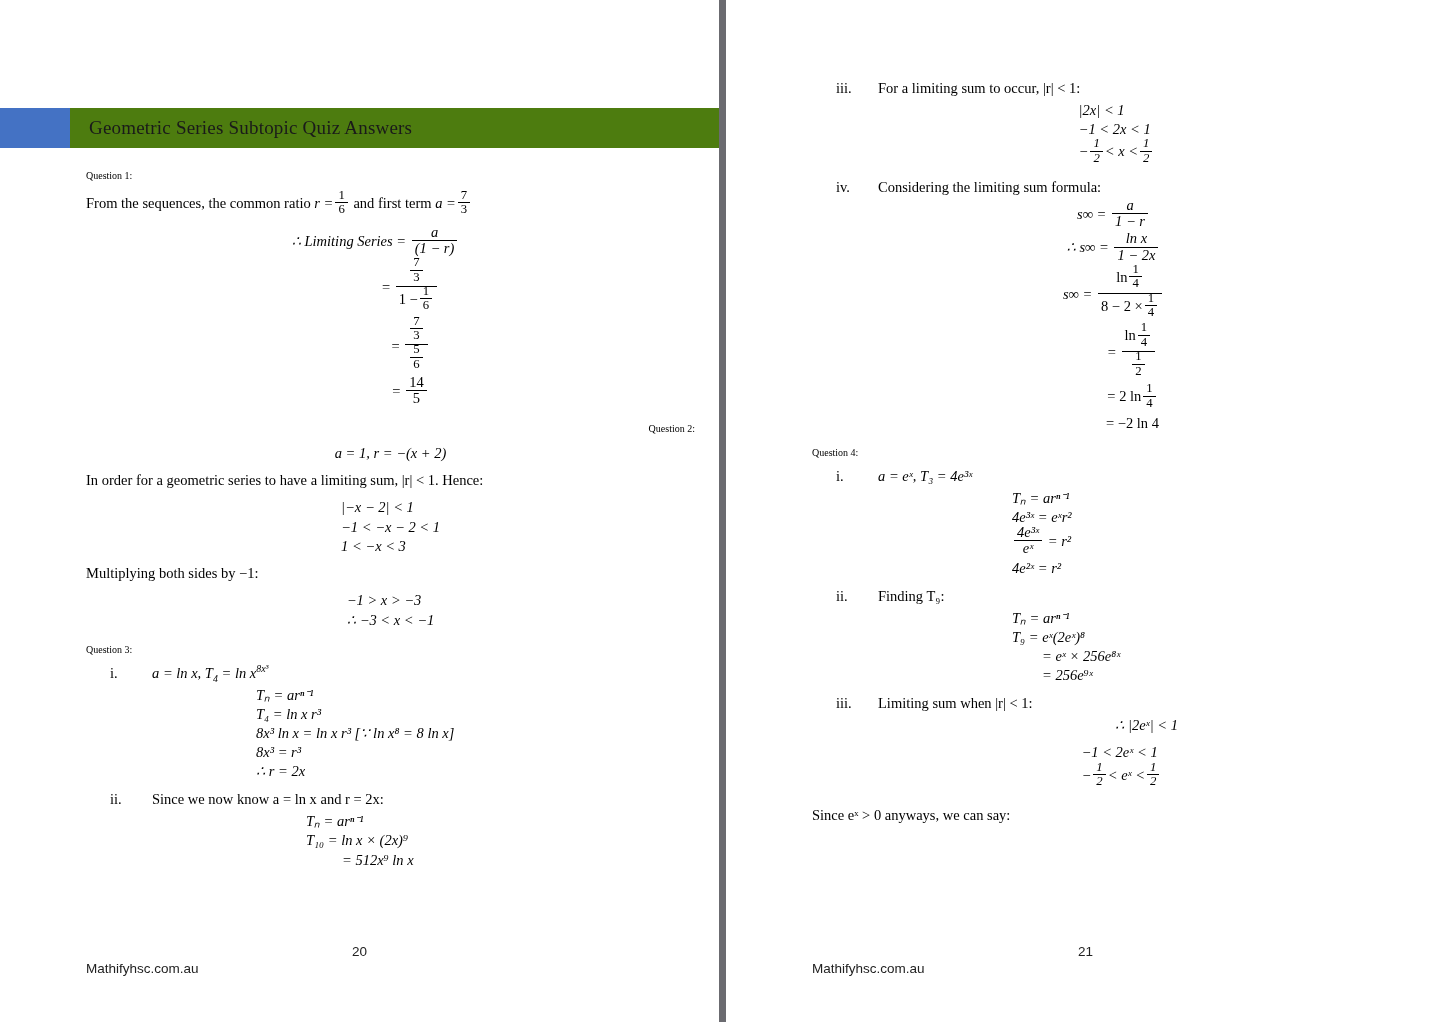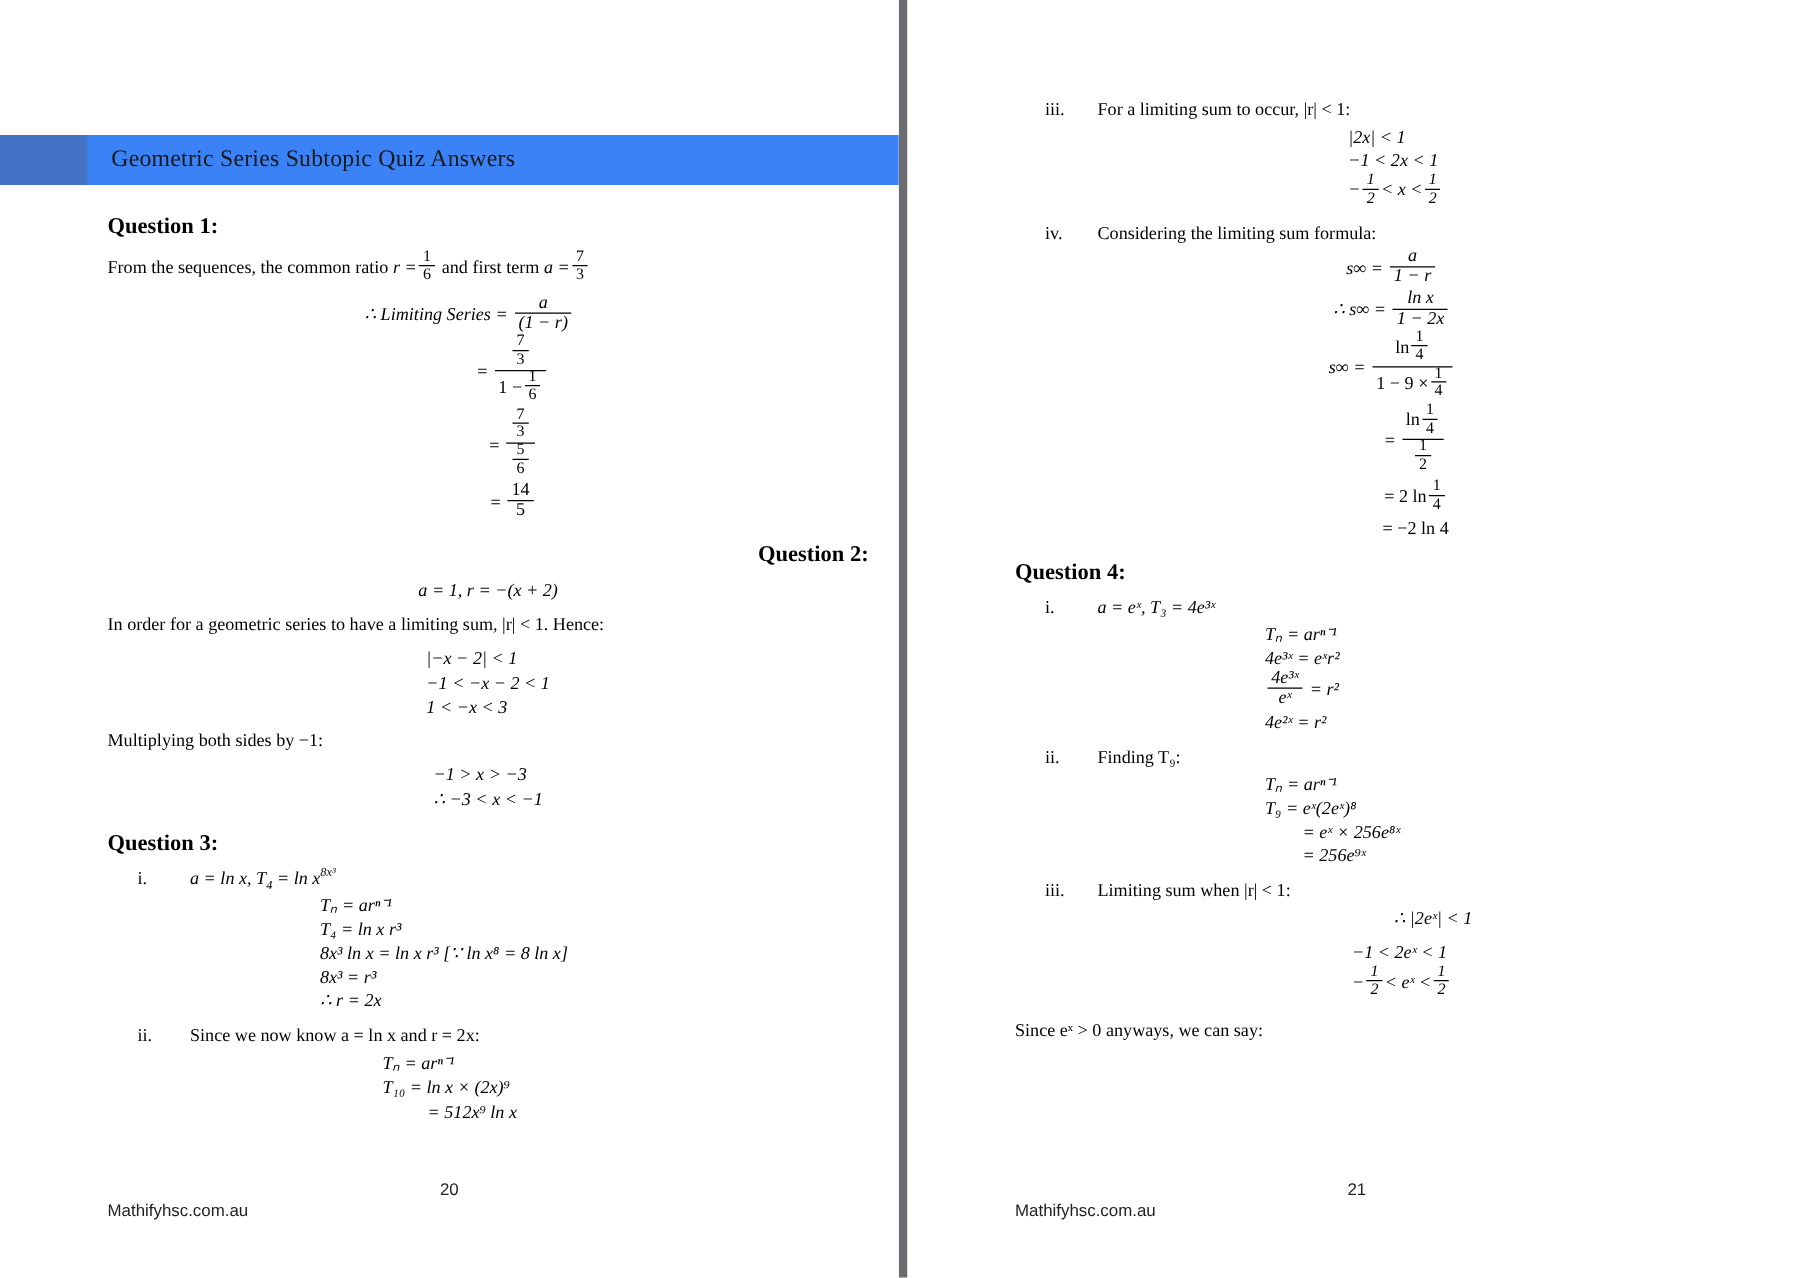--- a/index.html
+++ b/index.html
@@ -36,21 +36,21 @@
     flex: 0 0 7px;
   }
 
   
   .banner {
     position: absolute;
     left: 0;
     top: 108px;
     width: 719px;
     height: 40px;
-    background: #3b82f6;
+    background: #4d7c0f;
     display: flex;
     align-items: center;
   }
   .banner-swatch {
     width: 70px;
     height: 40px;
     background: #4472c4;
     flex: 0 0 70px;
   }
   .banner-title {
@@ -68,22 +68,22 @@
     right: 24px;
     top: 170px;
   }
   .content-right {
     position: absolute;
     left: 86px;
     right: 24px;
     top: 80px;
   }
   .qhead {
-    font-weight: bold;
-    font-size: 18px;
+    font-weight: normal;
+    font-size: 10px;
     margin: 0 0 10px 0;
   }
   .para {
     font-size: 14.5px;
     margin: 0 0 8px 0;
     line-height: 1.35;
   }
   .romanrow {
     display: flex;
     font-size: 14.5px;
@@ -286,21 +286,21 @@
           <span class="frac"><span class="num mi">a</span><span class="den mi">1 − r</span></span>
         </div>
         <div class="m-line" style="margin-left:-6px; margin-top:2px;">
           <span class="mi">∴ s∞ =</span>
           <span class="frac"><span class="num mi">ln x</span><span class="den mi">1 − 2x</span></span>
         </div>
         <div class="m-line" style="margin-left:-6px; margin-top:2px;">
           <span class="mi">s∞ =</span>
           <span class="frac">
             <span class="num"><span>ln</span><span class="frac small"><span class="num">1</span><span class="den">4</span></span></span>
-            <span class="den"><span>1 − 9 ×</span><span class="frac small"><span class="num">1</span><span class="den">4</span></span></span>
+            <span class="den"><span>8 − 2 ×</span><span class="frac small"><span class="num">1</span><span class="den">4</span></span></span>
           </span>
         </div>
         <div class="m-line" style="margin-left:32px; margin-top:2px;">
           <span>=</span>
           <span class="frac">
             <span class="num"><span>ln</span><span class="frac small"><span class="num">1</span><span class="den">4</span></span></span>
             <span class="den"><span class="frac small"><span class="num">1</span><span class="den">2</span></span></span>
           </span>
         </div>
         <div class="m-line" style="margin-left:32px; margin-top:2px;">

